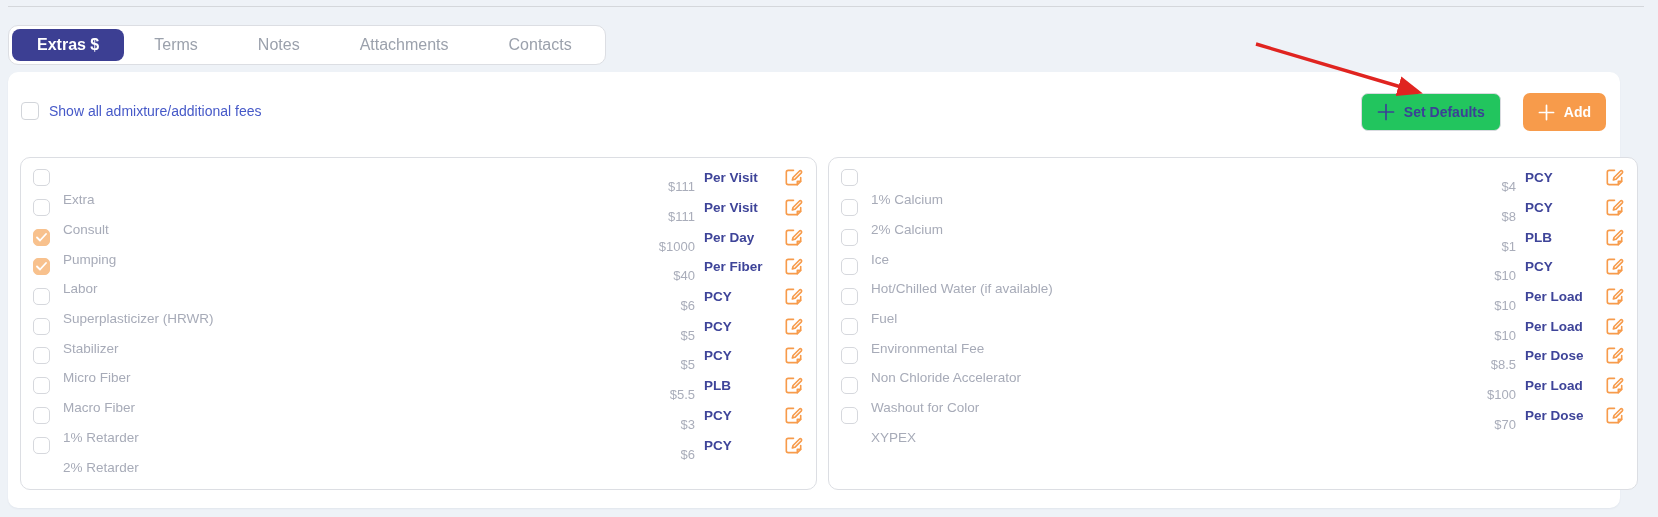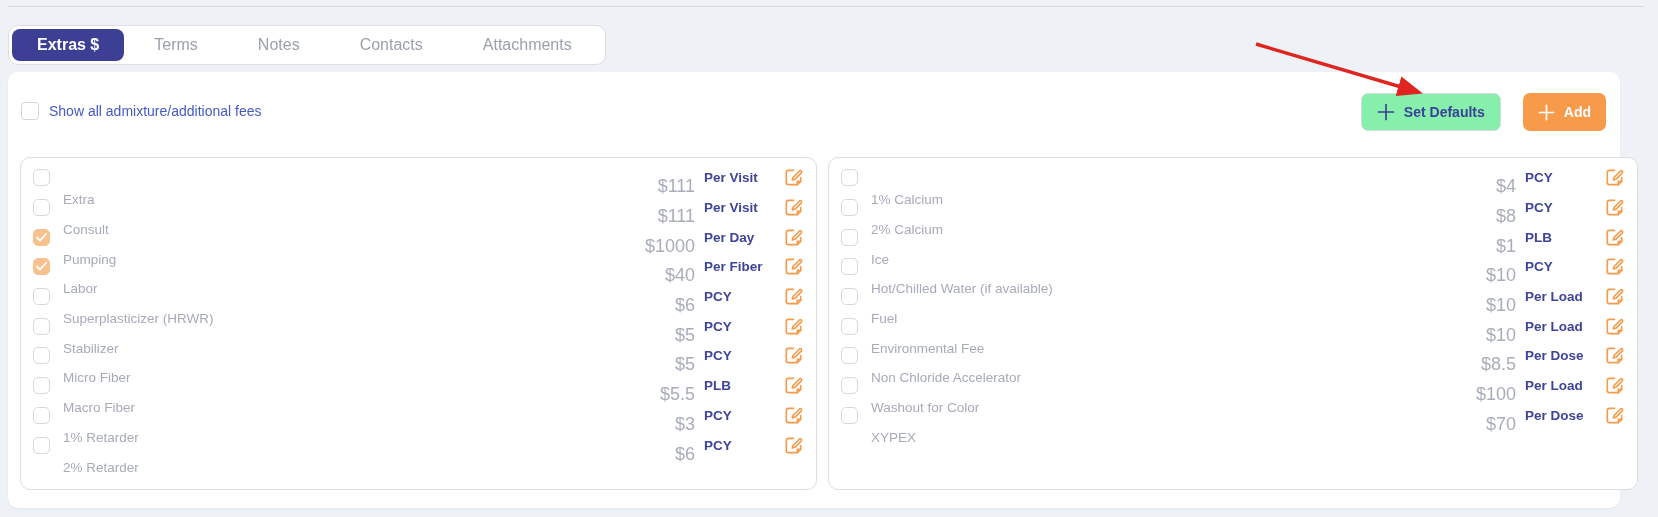--- a/index.html
+++ b/index.html
@@ -22,40 +22,40 @@
   .card { position:absolute; left:8px; top:72px; width:1612px; height:436px;
           background:#ffffff; border-radius:10px; box-shadow:0 1px 2px rgba(40,50,80,.06); }
 
   .show-all { position:absolute; left:13px; top:30px; display:flex; align-items:center; gap:10px; cursor:pointer; }
   .show-all .cbx { width:18px; height:18px; border:1.5px solid #d2d5da; border-radius:4px; background:#fff; }
   .show-all .lbl { font-size:14px; color:#4659c8; }
 
   .actions { position:absolute; right:14px; top:21px; display:flex; gap:22px; align-items:center; }
   .btn { height:38px; display:flex; align-items:center; gap:9px; border-radius:7px;
          font-size:14px; font-weight:bold; cursor:pointer; }
-  .btn-outline { background:#86efac; border:1px solid #d9dbe0; color:#3b4196; padding:0 15px; }
+  .btn-outline { background:#22c55e; border:1px solid #d9dbe0; color:#3b4196; padding:0 15px; }
   .btn-solid { background:#f79b4b; border:none; color:#ffffff; padding:0 15px; }
   .plus-icon { display:flex; }
 
   
   .panel { position:absolute; top:85px; height:333px; background:#fff;
            border:1px solid #dcdee3; border-radius:10px; padding:5px 10px 5px 12px; }
   .panel.left  { left:12px;  width:797px; }
   .panel.right { left:820px; width:810px; }
 
   .fee-row { height:29.7px; display:flex; align-items:center; }
   .fee-cbx { width:17px; height:17px; border:1.5px solid #d6d8dd; border-radius:5px;
              background:#fff; flex:0 0 auto; display:flex; align-items:center; justify-content:center;
              cursor:pointer; }
   .fee-cbx.checked { background:#f8c18d; border-color:#f8c18d; }
   .fee-cbx svg { display:none; }
   .fee-cbx.checked svg { display:block; }
   .fee-label { margin-left:13px; font-size:13.5px; color:#a7abb8; flex:1 1 auto;
                white-space:nowrap; overflow:hidden;margin-top:44px; }
-  .fee-price { width:60px; text-align:right; font-size:18px; color:#a9adba; flex:0 0 auto;margin-top:18px; }
+  .fee-price { width:60px; text-align:right; font-size:13px; color:#a9adba; flex:0 0 auto;margin-top:18px; }
   .fee-unit  { width:72px; margin-left:9px; font-size:13.5px; font-weight:600; color:#3e4499; flex:0 0 auto; }
   .edit-btn  { width:26px; height:26px; margin-left:4px; flex:0 0 auto; display:flex;
                align-items:center; justify-content:center; cursor:pointer; }
 
   
   .arrow-overlay { position:absolute; left:1240px; top:33px; width:210px; height:75px; pointer-events:none; }
 </style>
 </head>
 <body>
 
@@ -70,25 +70,25 @@
 
   <div class="tab">
         <span>Terms</span>
       </div>
 
   <div class="tab">
         <span>Notes</span>
       </div>
 
   <div class="tab">
+        <span>Attachments</span>
+      </div>
+
+  <div class="tab">
         <span>Contacts</span>
-      </div>
-
-  <div class="tab">
-        <span>Attachments</span>
       </div>
 </div>
 
   <div class="card">
 
     <div class="show-all">
       <span class="cbx"></span>
       <span class="lbl">Show all admixture/additional fees</span>
     </div>
 

